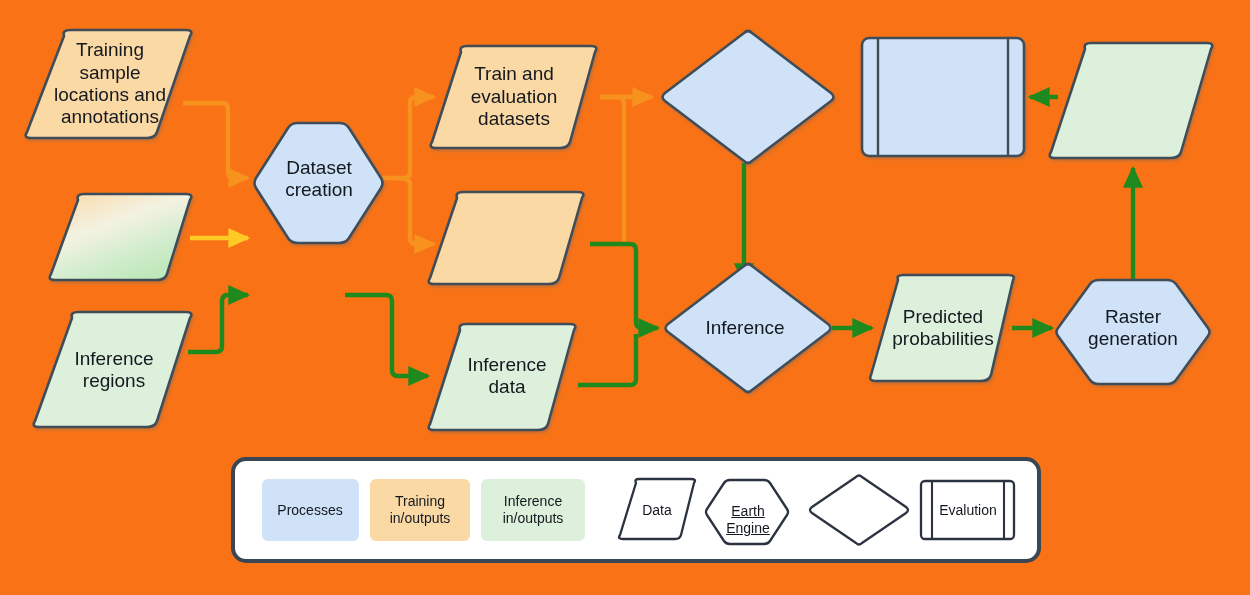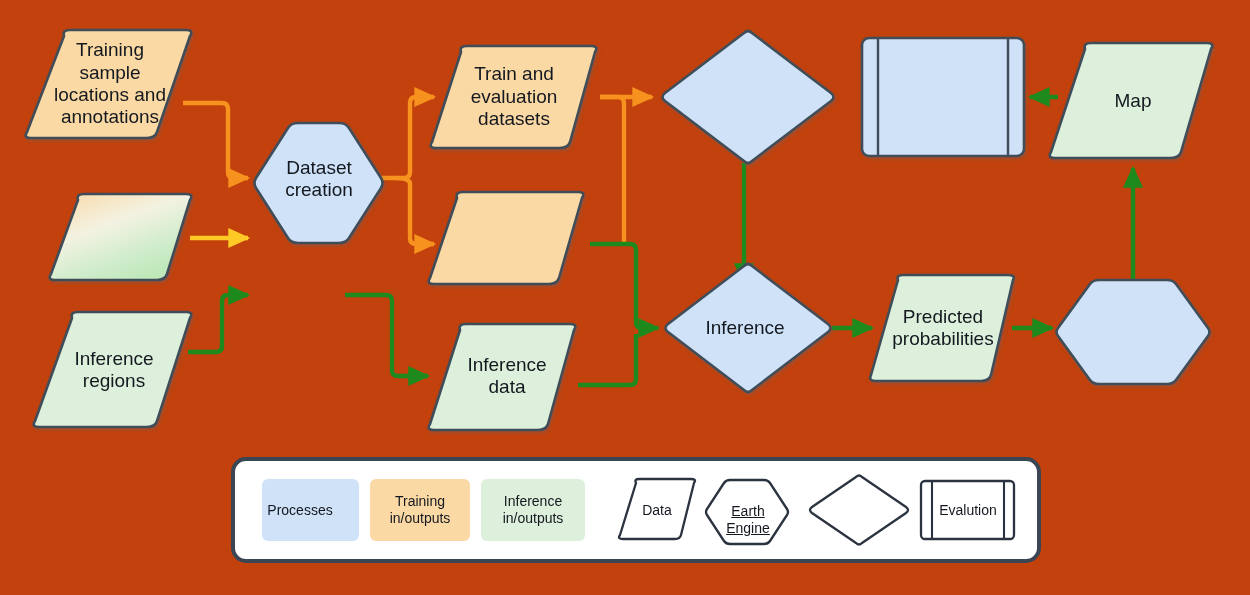--- a/index.html
+++ b/index.html
@@ -1,18 +1,18 @@
 <!DOCTYPE html>
 <html><head>
 <meta charset="utf-8">
 <style>
   html,body{margin:0;padding:0;background:#ffffff;}
   body{width:1250px;height:595px;overflow:hidden;
        font-family:"Liberation Sans","DejaVu Sans",sans-serif;}
-  #stage{position:relative;width:1250px;height:595px;background:#c2410c;}
+  #stage{position:relative;width:1250px;height:595px;background:#f97316;}
   svg.layer{position:absolute;left:0;top:0;width:1250px;height:595px;}
   .nodeText{
     position:absolute;display:flex;align-items:center;justify-content:center;
     text-align:center;color:#14181f;font-size:19px;line-height:1.18;
     white-space:pre-line;pointer-events:none;
   }
   .legText{
     position:absolute;display:flex;align-items:center;justify-content:center;
     text-align:center;color:#14181f;font-size:14px;line-height:1.2;
     white-space:pre-line;pointer-events:none;
@@ -148,25 +148,26 @@
 
   <div class="nodeText" style="left:444px;top:352px;width:126px;height:48px;">Inference
 data</div>
 
 
   <div class="nodeText" style="left:684px;top:315px;width:122px;height:26px;">Inference</div>
 
   <div class="nodeText" style="left:876px;top:304px;width:134px;height:48px;text-align:center;">Predicted
 probabilities</div>
 
-
-  <div class="nodeText" style="left:1073px;top:88px;width:120px;height:26px;">Map</div>
+  <div class="nodeText" style="left:1072px;top:304px;width:122px;height:48px;">Raster
+generation</div>
 
 
-  <div class="legText" style="left:256px;top:497px;width:74px;height:26px;padding-left:7px;">Processes</div>
+
+  <div class="legText" style="left:266px;top:497px;width:74px;height:26px;padding-left:7px;">Processes</div>
   <div class="legText" style="left:370px;top:490px;width:100px;height:40px;">Training
 in/outputs</div>
   <div class="legText" style="left:481px;top:490px;width:104px;height:40px;">Inference
 in/outputs</div>
 
   <div class="legText" style="left:622px;top:497px;width:70px;height:26px;">Data</div>
   <div class="legText" style="left:712px;top:500px;width:72px;height:40px;text-decoration:underline;">Earth
 Engine</div>
   <div class="legText" style="left:930px;top:497px;width:76px;height:26px;">Evalution</div>
 

